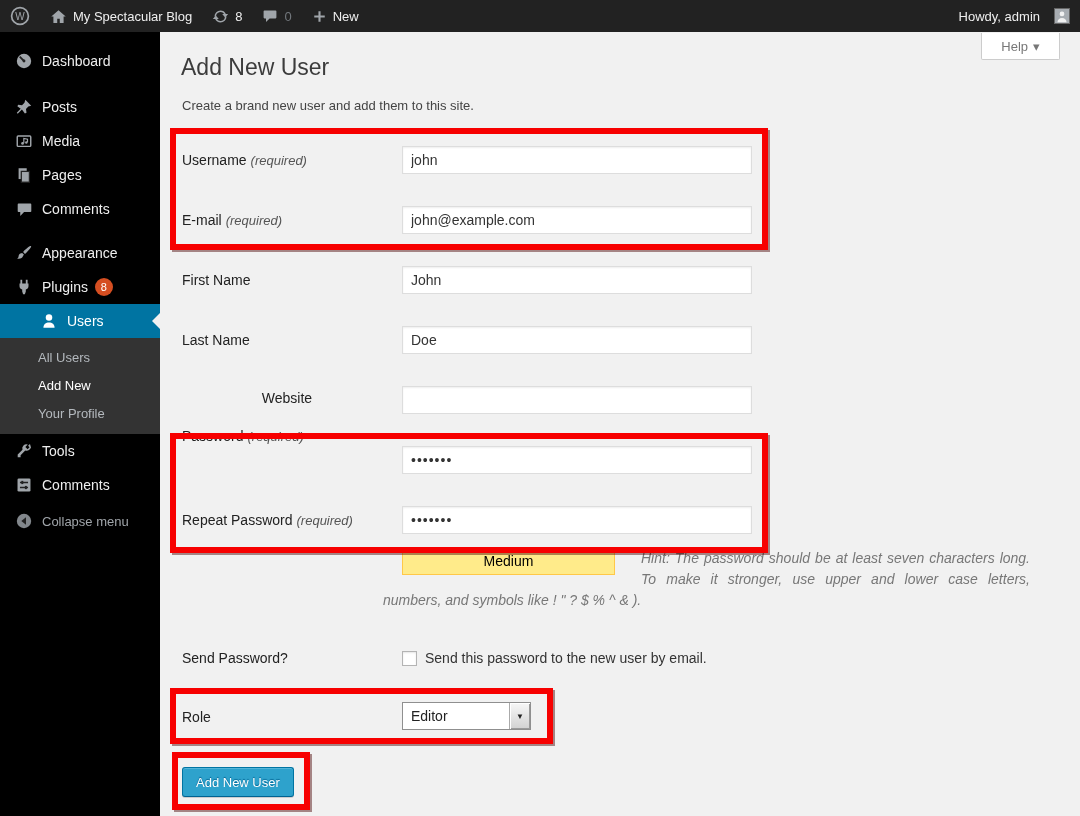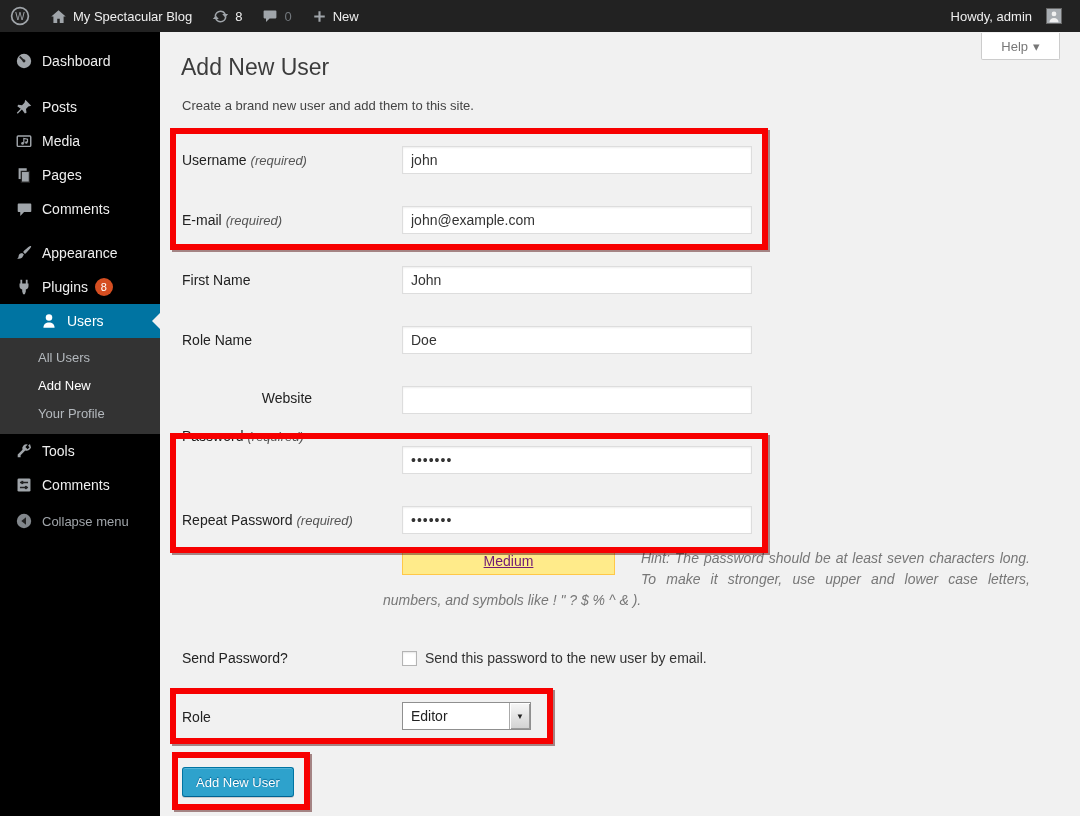--- a/index.html
+++ b/index.html
@@ -7,21 +7,21 @@
   body { font-family: "Liberation Sans", sans-serif; background:#f1f1f1; overflow:hidden; }
   .screen { position:relative; width:1080px; height:816px; background:#f1f1f1; }
 
   
   .adminbar { position:absolute; top:0; left:0; width:1080px; height:32px; background:#222; color:#eee;
               display:flex; align-items:center; font-size:13px; z-index:20; }
   .ab-left { display:flex; align-items:center; height:100%; }
   .ab-item { display:flex; align-items:center; gap:6px; padding:0 10px; height:100%; color:#eee; cursor:pointer; }
   .ab-icon { display:flex; align-items:center; color:#a0a5aa; }
   .ab-count-dim { color:#72777c; }
-  .ab-right { margin-left:auto; display:flex; align-items:center; height:100%; padding-right:8px; }
+  .ab-right { margin-left:auto; display:flex; align-items:center; height:100%; }
   .avatar { width:16px; height:16px; background:#a8adb2; border:1px solid #666; margin-left:8px; display:flex; align-items:flex-end; justify-content:center; overflow:hidden; }
 
   
   .sidebar { position:absolute; top:32px; left:0; width:160px; height:784px; background:#000000; color:#eee; }
   .menu { padding-top:12px; list-style:none; }
   .menu-item { height:34px; display:flex; align-items:center; font-size:14px; color:#eee; cursor:pointer; position:relative; }
   .menu-item .mi-icon { width:20px; height:20px; margin:0 8px 0 14px; color:#a0a5aa; display:flex; align-items:center; justify-content:center; }
   .menu-sep-lg { height:12px; }
   .menu-sep-sm { height:10px; }
   .menu-item.active { background:#0074a2; color:#fff;padding-left:25px; }
@@ -45,22 +45,22 @@
   .page-sub { position:absolute; left:22px; top:66px; font-size:13px; color:#444; }
 
   .frow-label { position:absolute; left:22px; width:210px; height:28px; line-height:28px; font-size:14px; color:#222; }
   .req { font-size:13px; font-style:italic; color:#555; font-weight:400; margin-left:4px; }
   .txt-input { position:absolute; left:242px; width:350px; height:28px; border:1px solid #ddd; background:#fff;
                box-shadow:inset 0 1px 2px rgba(0,0,0,.07); padding:3px 8px; font-size:14px; color:#333;
                font-family:"Liberation Sans", sans-serif; }
 
   .strength-hint-wrap { position:absolute; left:223px; top:516px; width:647px; }
   .strength-float { float:left; width:213px; height:30px; margin-left:19px; margin-right:26px; }
-  .strength-meter { width:213px; height:27px; line-height:25px; text-align:center; font-size:14px; color:#701a75;
-                    background:#ffeb8a; border:1px solid #ffc848;text-decoration:underline; }
+  .strength-meter { width:213px; height:27px; line-height:25px; text-align:center; font-size:14px; color:#000000;
+                    background:#ffeb8a; border:1px solid #ffc848; }
   .hint-text { text-align:justify; font-size:14px; line-height:21px; font-style:italic; color:#777; }
 
   .cb-row { position:absolute; left:242px; top:612px; height:28px; display:flex; align-items:center; gap:8px; }
   .cb { appearance:none; -webkit-appearance:none; width:15px; height:15px; border:1px solid #b4b4b4; background:#fff;
         box-shadow:inset 0 1px 2px rgba(0,0,0,.1); cursor:pointer; }
   .cb-label { font-size:14px; color:#333; }
 
   .role-select { position:absolute; left:242px; top:670px; width:129px; height:28px; border:1px solid #8f8f8f;
                  background:#fff; display:flex; align-items:stretch; cursor:pointer; }
   .role-value { flex:1; font-size:14px; color:#222; line-height:26px; padding-left:8px; }
@@ -274,21 +274,21 @@
     <input class="txt-input" style="top: 114px;" type="text" value="john">
 
     <div class="frow-label" style="top:174px;">
       <span>E-mail</span><span class="req">(required)</span>
     </div>
     <input class="txt-input" style="top: 174px;" type="text" value="john@example.com">
 
     <div class="frow-label" style="top:234px;">First Name</div>
     <input class="txt-input" style="top: 234px;" type="text" value="John">
 
-    <div class="frow-label" style="top:294px;">Role Name</div>
+    <div class="frow-label" style="top:294px;">Last Name</div>
     <input class="txt-input" style="top: 294px;" type="text" value="Doe">
 
     <div class="frow-label" style="top:352px;text-align:center;">Website</div>
     <input class="txt-input" style="top: 354px;" type="text" value="">
 
     <div class="frow-label" style="top:390px;">
       <span>Password</span><span class="req">(required)</span>
     </div>
     <input class="txt-input" style="top: 414px; letter-spacing: 1px;" type="text" value="•••••••">
 

